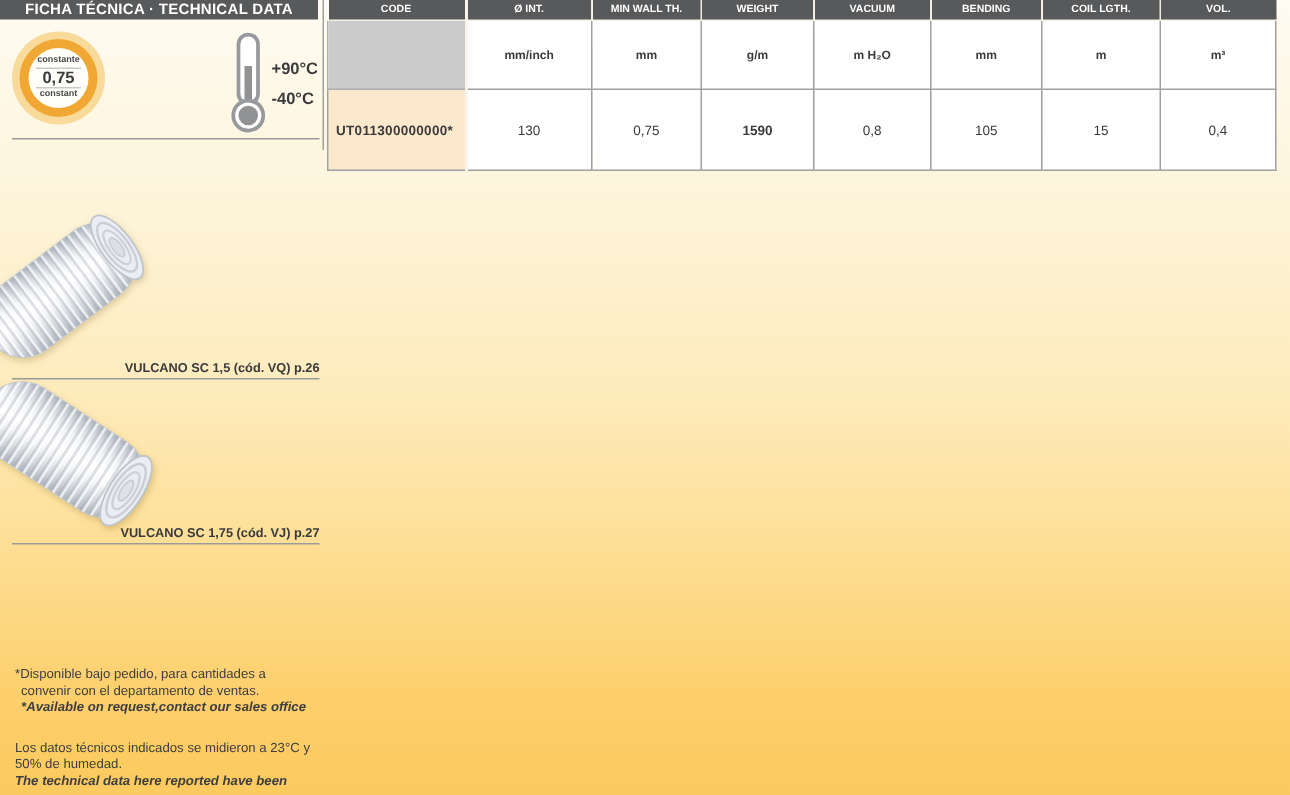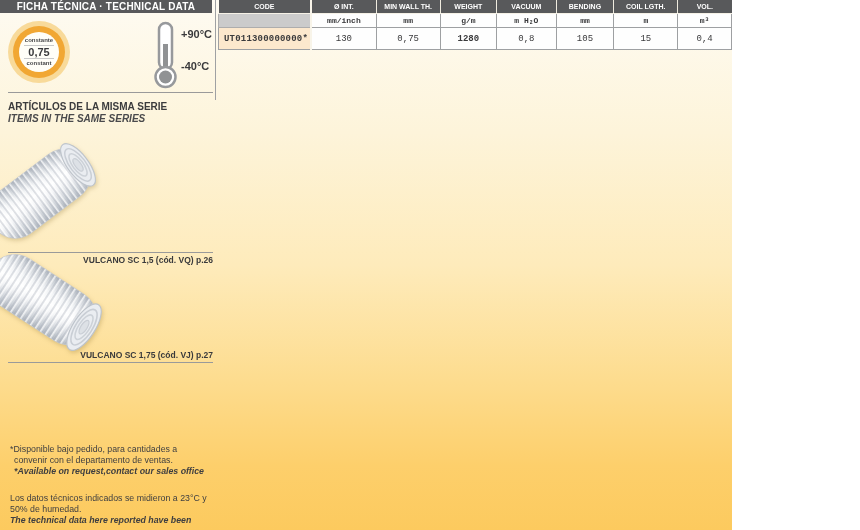--- a/index.html
+++ b/index.html
@@ -1,19 +1,19 @@
 <!DOCTYPE html>
 <html><head>
 <meta charset="utf-8">
 <style>
   html, body { margin: 0; padding: 0; }
   body { font-family: "Liberation Sans", sans-serif; }
   #page {
     position: relative;
-    width: 732px;
+    width: 860px;
     height: 530px;
     overflow: hidden;
     background: linear-gradient(180deg,
       #FEFBF2 0%, #FDF4DA 25%, #FEEBBB 50%,
       #FDDC8E 72%, #FDCF6B 88%, #FCCA5E 100%);
     color: #3A3A3C;
   }
 
   
   .dark-bar {
@@ -55,21 +55,21 @@
   .badge-small.top { border-bottom: 1px solid #C9C9C9; padding-bottom: 1px; }
   .badge-small.bottom { border-top: 1px solid #C9C9C9; padding-top: 1px; }
   .badge-value { font-size: 11px; font-weight: bold; color: #3A3A3C; line-height: 12px; }
 
   
   .thermo { position: absolute; left: 149px; top: 20px; }
   .temp-label {
     position: absolute; width: 40px;
     font-size: 11px; font-weight: bold; color: #3A3A3C;
   }
-  .temp-max { left: 181px; top: 28px; }
+  .temp-max { left: 181px; top: 40px; }
   .temp-min { left: 181px; top: 60px; }
 
   
   .divider {
     position: absolute; left: 8px; width: 205px; height: 1px;
     background: #9A9A9A;
   }
   .d1 { top: 92px; }
   .d2 { top: 252px; }
   .d3 { top: 362px; }
@@ -84,22 +84,22 @@
     font-size: 7px; font-weight: bold;
     height: 13px; padding: 0 1px;
     border-right: 1px solid #EFEBDF;
     border-bottom: 1px solid #F5F1E6;
     text-align: center; white-space: nowrap; overflow: hidden;
   }
   .spec-table th:last-child { border-right: none; }
   .spec-table td {
     background: #FEFEFE;
     border: 1px solid #9EA0A2;
-    text-align: center; padding: 0 2px;
-    white-space: nowrap; overflow: hidden; font-family: Liberation Mono, monospace;
+    text-align: center; padding: 16px 2px;
+    white-space: nowrap; overflow: hidden;
   }
   .spec-table tr.units td {
     height: 13px; font-size: 8px; font-weight: bold; color: #3A3A3C;
   }
   .spec-table tr.data td { height: 21px; font-size: 9px; color: #3A3A3C; }
   .spec-table .col-code { border-right: 2px solid #F8F4E9 !important; margin-left: 32px; }
   .spec-table td.unit-code { background: #CBCBCB; border-color: #ADADAD; }
   .spec-table td.code-cell {
     background: #FCE8CD; font-weight: bold; font-size: 9px;
     text-align: left; padding-left: 5px; letter-spacing: 0.2px;
@@ -113,21 +113,21 @@
   }
   .series-title .en-line { font-style: italic; color: #4A4A4C; }
   .hose-svg { position: absolute; overflow: visible;
     filter: drop-shadow(1px 2px 2px rgba(120, 90, 20, 0.25)); }
   .hose1 { left: -6px; top: 130px; }
   .hose2 { left: -6px; top: 248px; }
   .hose-caption {
     position: absolute; left: 8px; width: 205px;
     text-align: right; font-size: 8.5px; font-weight: bold; color: #3A3A3C;
   }
-  .cap1 { top: 240px; margin-top: 15px; }
+  .cap1 { top: 240px; }
   .cap2 { top: 350px; }
 
   
   .footnotes { position: absolute; left: 10px; top: 444px; width: 212px; }
   .fn-line { font-size: 8.8px; line-height: 11px; color: #3E3E40; }
   .fn-line.en { font-style: italic; font-weight: bold; }
   .fn-line.indent { padding-left: 4px; }
   .fn-line.gap { margin-top: 16px; }
 </style>
 </head>
@@ -210,34 +210,30 @@
       <td>g/m</td>
       <td>m H₂O</td>
       <td>mm</td>
       <td>m</td>
       <td>m³</td>
     </tr>
     <tr class="data">
       <td class="code-cell col-code">UT011300000000*</td>
       <td>130</td>
       <td>0,75</td>
-      <td class="bold">1280</td>
+      <td class="bold">1590</td>
       <td>0,8</td>
       <td>105</td>
       <td>15</td>
       <td>0,4</td>
     </tr>
   </tbody>
     </table>
 
   <div class="divider d1"></div>
-  <div class="series-title">
-    <div>ARTÍCULOS DE LA MISMA SERIE</div>
-    <div class="en-line">ITEMS IN THE SAME SERIES</div>
-  </div>
 
   <svg class="hose-svg hose1" width="112" height="112" viewBox="0 0 150 150">
     <use href="#hose-symbol" transform="rotate(-37 75 75) translate(0,37)"></use>
   </svg>
   <div class="hose-caption cap1">VULCANO SC 1,5 (cód. VQ) p.26</div>
   <div class="divider d2"></div>
 
   <svg class="hose-svg hose2" width="118" height="118" viewBox="0 0 150 150">
     <use href="#hose-symbol" transform="rotate(33 75 75) translate(0,37)"></use>
   </svg>

